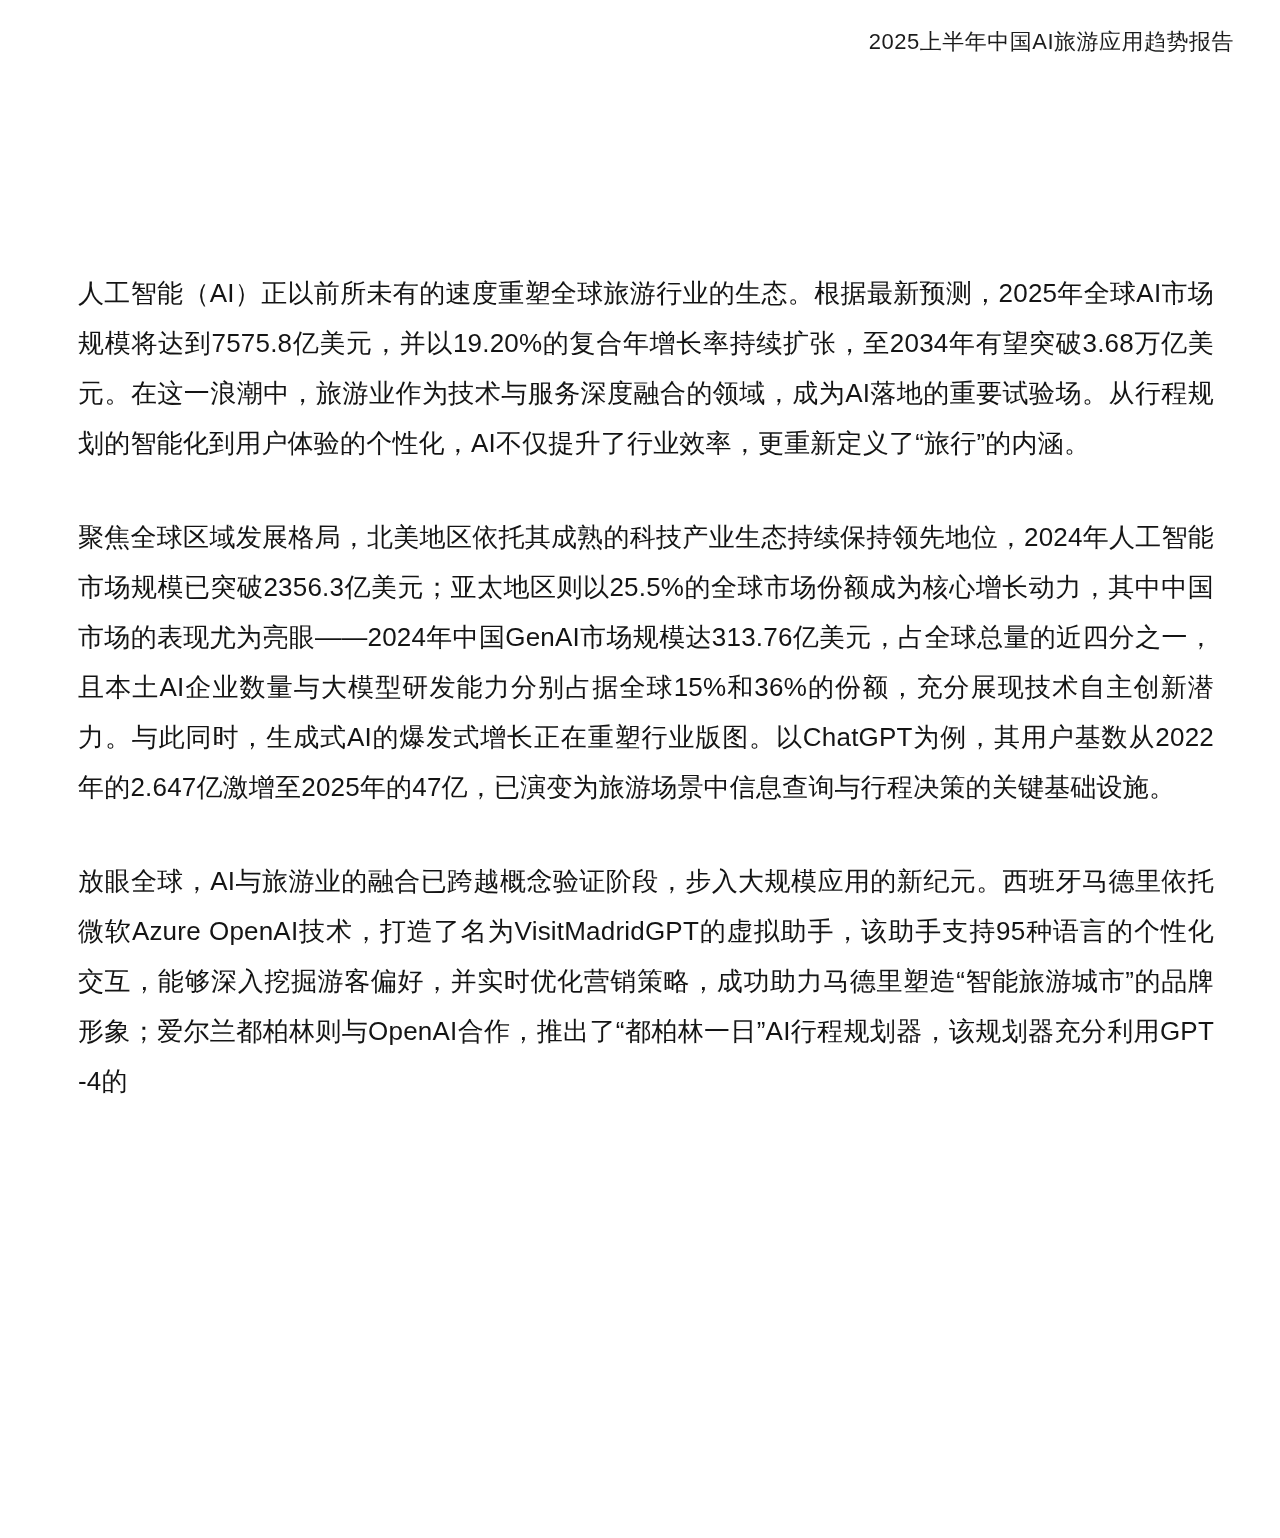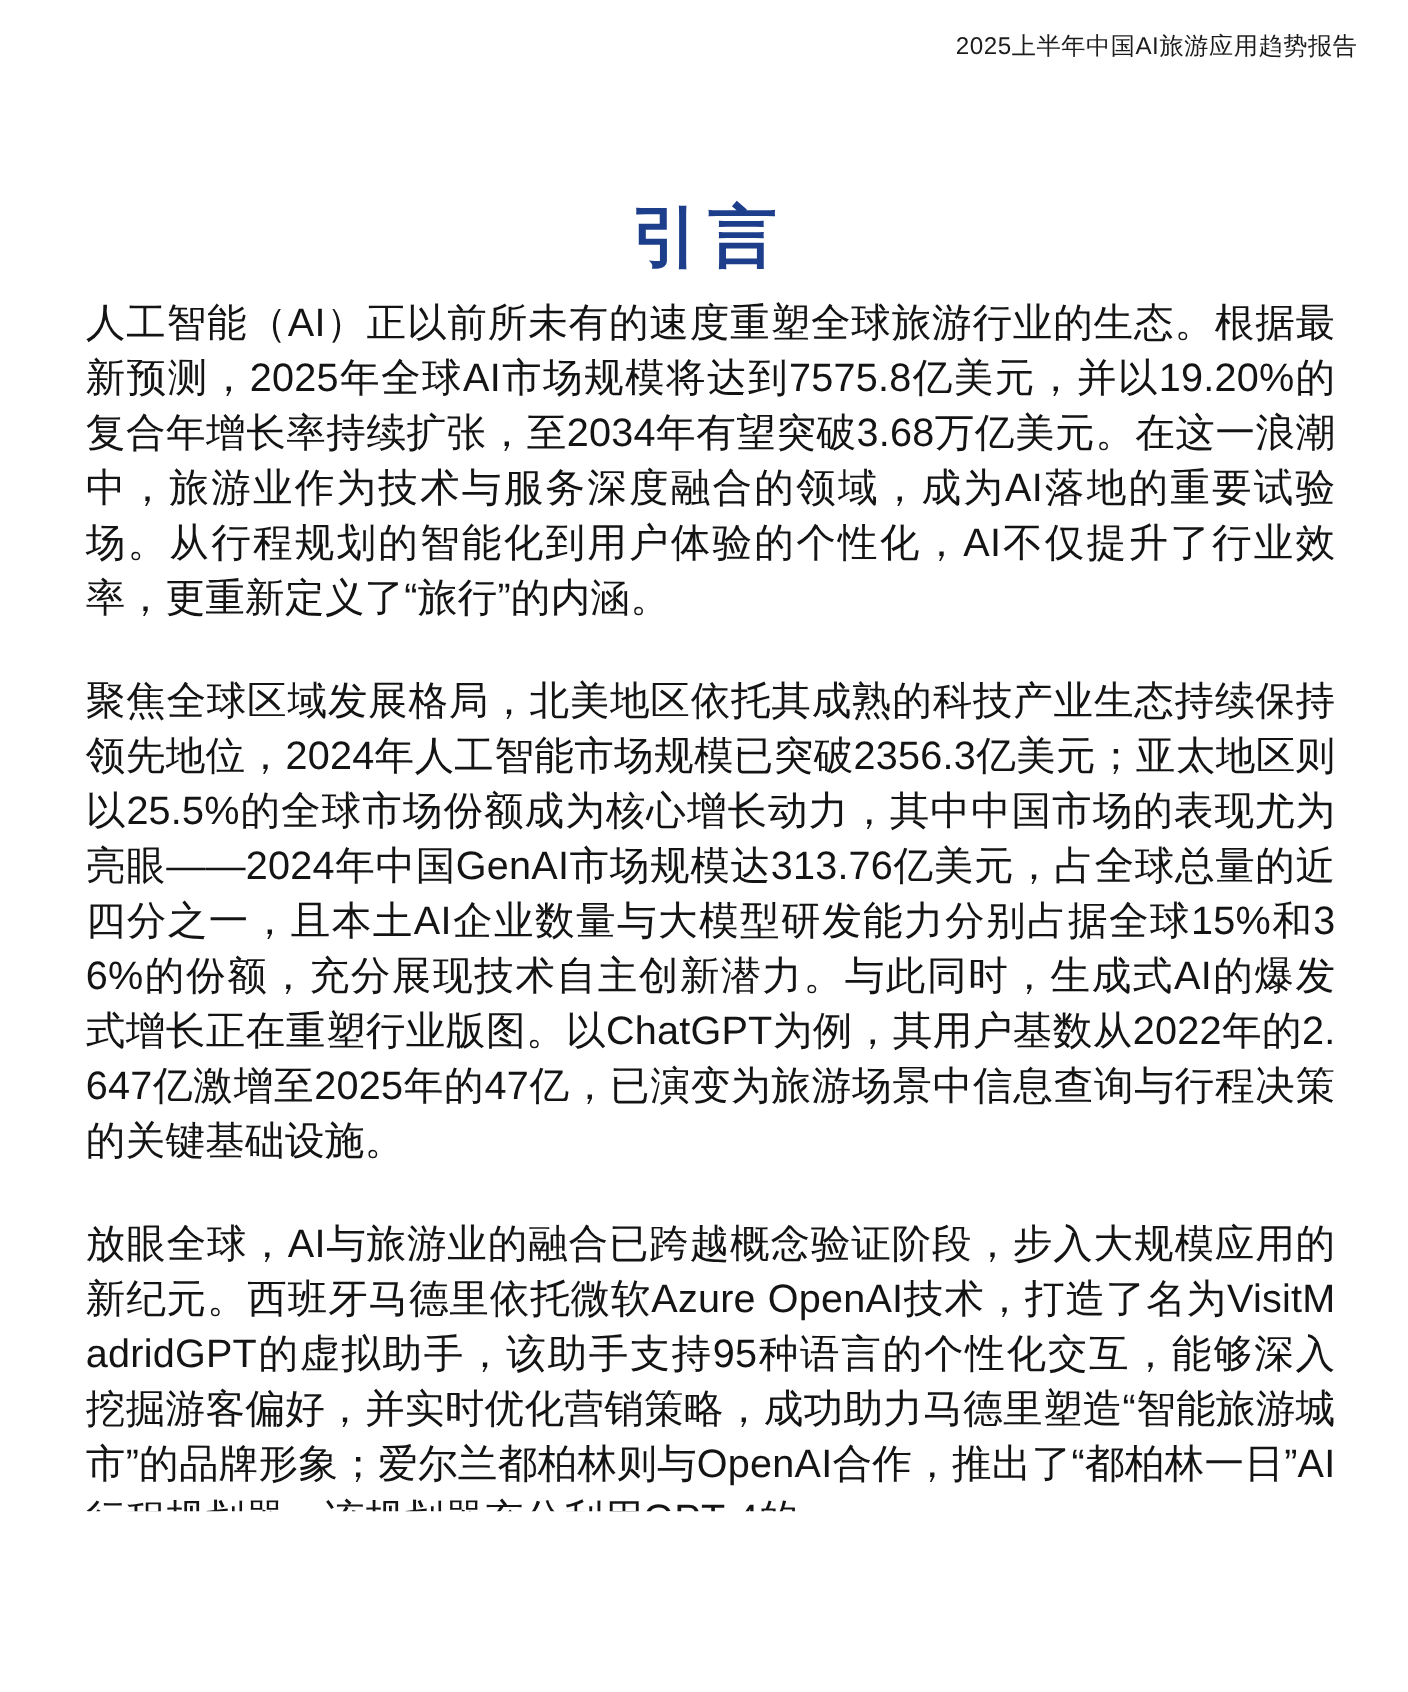--- a/index.html
+++ b/index.html
@@ -50,41 +50,40 @@
   }
   
   .body-copy {
     position: absolute;
     top: 268px;
     left: 78px;
     width: 1136px;
   }
   .para {
     margin: 0 0 44px 0;
-    font-size: 36px;
+    font-size: 26px;
     line-height: 50px;
     color: #141414;
     text-align: justify;
     text-justify: inter-ideograph;
     letter-spacing: 0.2px;
     font-weight: 400;
     word-break: break-all;
   }
   .para:last-child {
     margin-bottom: 0;
   }
 </style>
 </head>
 <body>
 
 <div class="page">
 
   <div class="running-header">2025上半年中国AI旅游应用趋势报告</div>
 
-  <h1 class="doc-title">引言</h1>
 
   <div class="body-copy">
     <p class="para">人工智能（AI）正以前所未有的速度重塑全球旅游行业的生态。根据最新预测，2025年全球AI市场规模将达到7575.8亿美元，并以19.20%的复合年增长率持续扩张，至2034年有望突破3.68万亿美元。在这一浪潮中，旅游业作为技术与服务深度融合的领域，成为AI落地的重要试验场。从行程规划的智能化到用户体验的个性化，AI不仅提升了行业效率，更重新定义了“旅行”的内涵。</p>
     <p class="para">聚焦全球区域发展格局，北美地区依托其成熟的科技产业生态持续保持领先地位，2024年人工智能市场规模已突破2356.3亿美元；亚太地区则以25.5%的全球市场份额成为核心增长动力，其中中国市场的表现尤为亮眼——2024年中国GenAI市场规模达313.76亿美元，占全球总量的近四分之一，且本土AI企业数量与大模型研发能力分别占据全球15%和36%的份额，充分展现技术自主创新潜力。与此同时，生成式AI的爆发式增长正在重塑行业版图。以ChatGPT为例，其用户基数从2022年的2.647亿激增至2025年的47亿，已演变为旅游场景中信息查询与行程决策的关键基础设施。</p>
     <p class="para">放眼全球，AI与旅游业的融合已跨越概念验证阶段，步入大规模应用的新纪元。西班牙马德里依托微软Azure OpenAI技术，打造了名为VisitMadridGPT的虚拟助手，该助手支持95种语言的个性化交互，能够深入挖掘游客偏好，并实时优化营销策略，成功助力马德里塑造“智能旅游城市”的品牌形象；爱尔兰都柏林则与OpenAI合作，推出了“都柏林一日”AI行程规划器，该规划器充分利用GPT-4的</p>
   </div>
 
 </div>
 
 </body></html>

